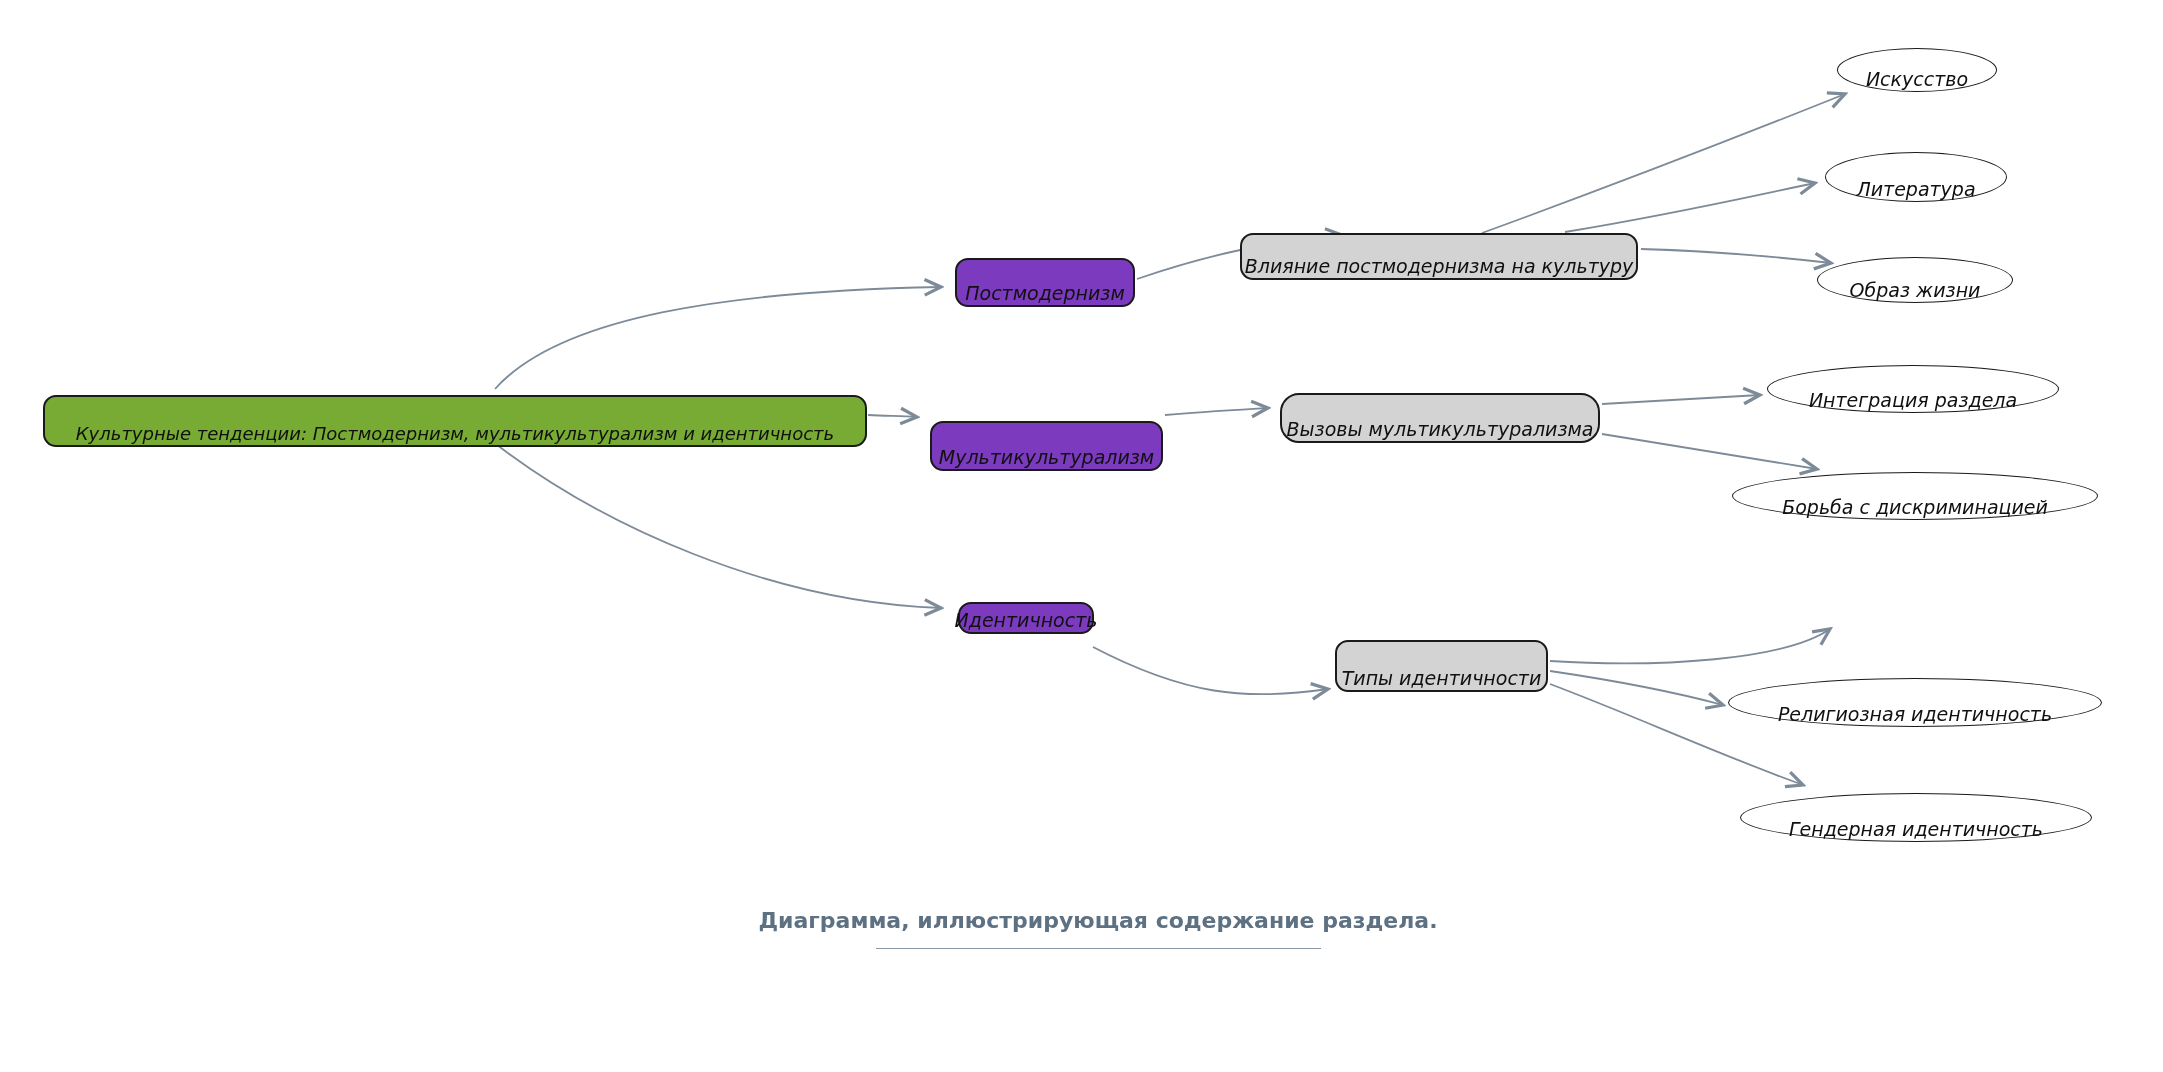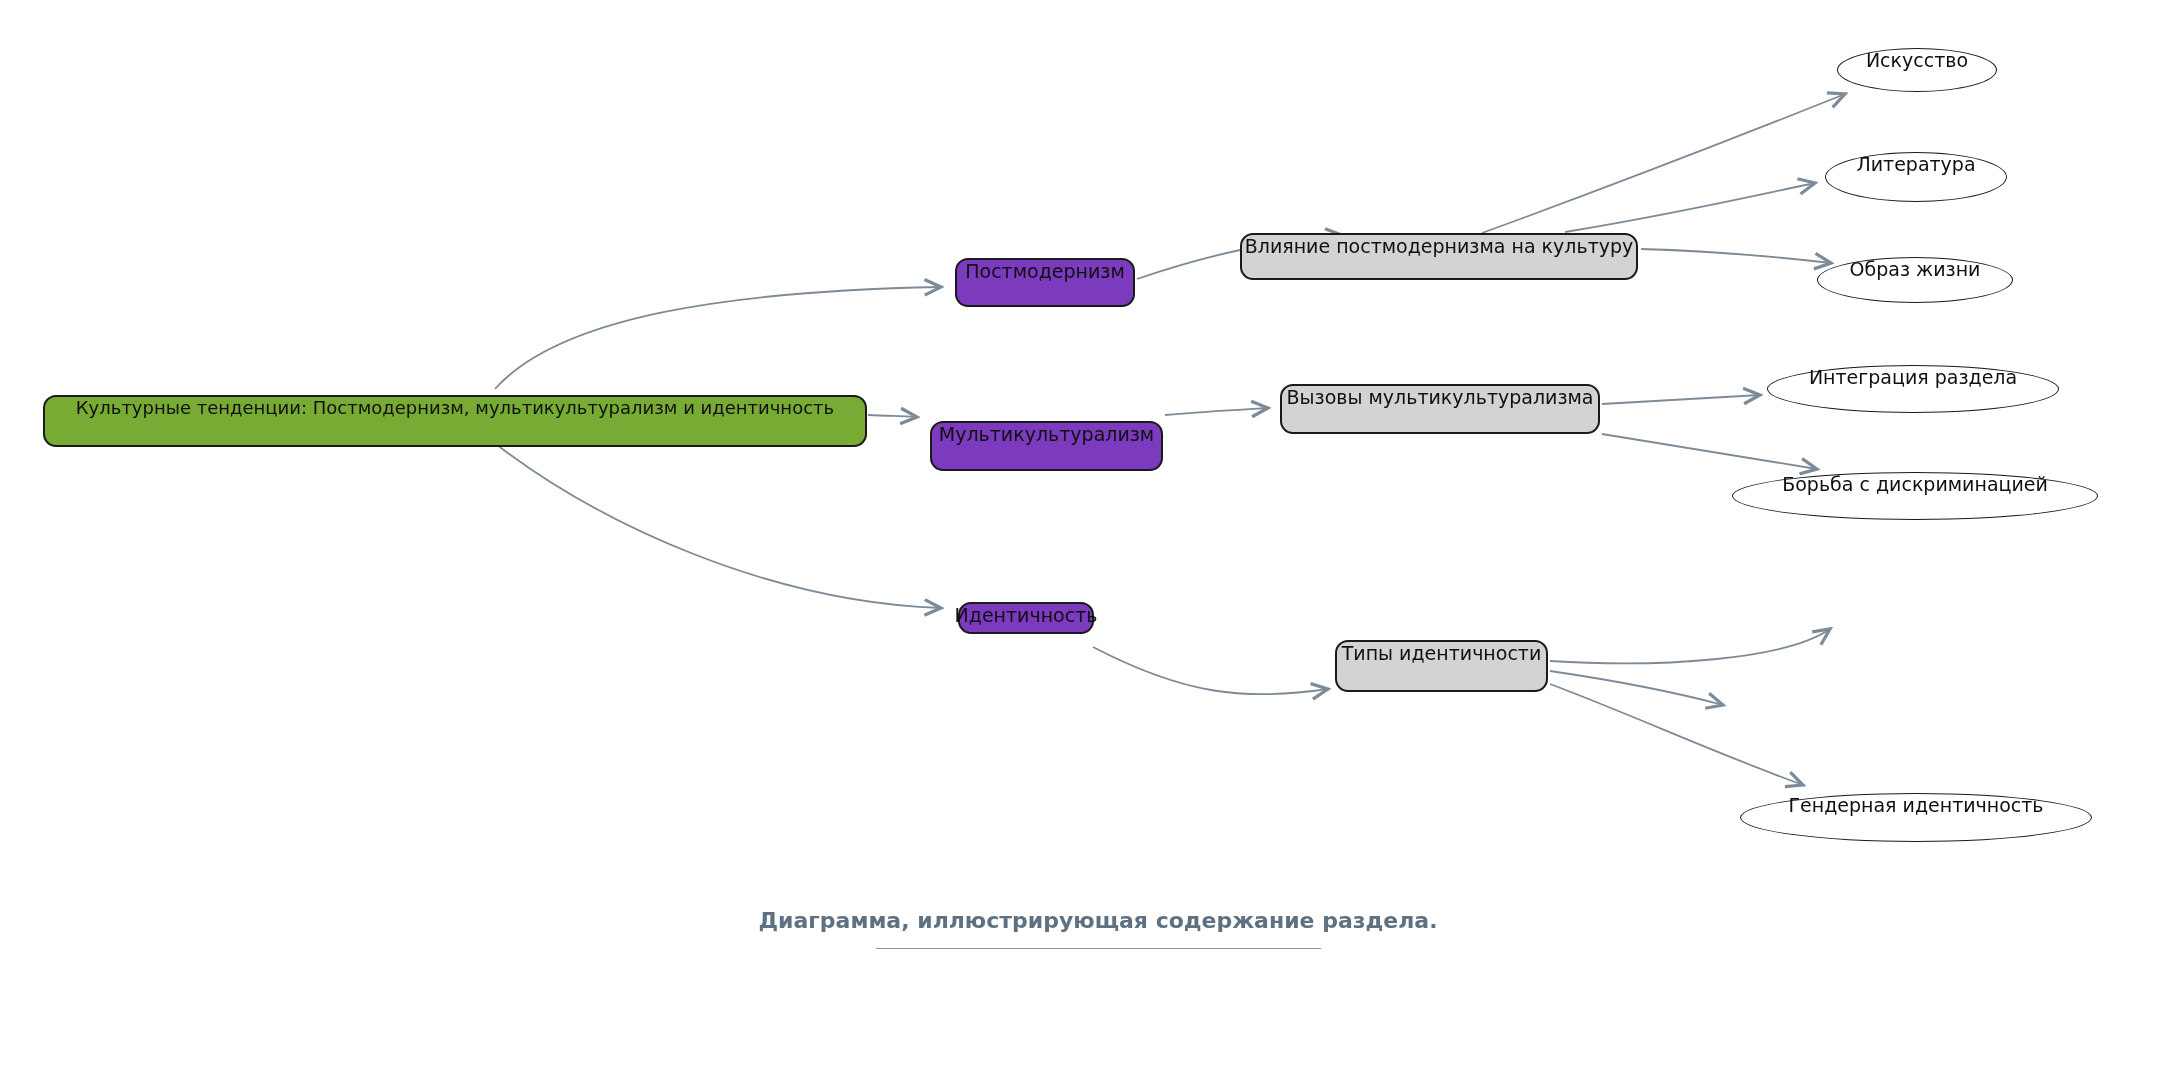--- a/index.html
+++ b/index.html
@@ -8,22 +8,22 @@
     background:var(--background,#fff);
     position:relative;overflow:hidden;
     font-family:"DejaVu Sans","Liberation Sans",sans-serif;
     color:#111;
   }
   #stage{position:absolute;inset:0;width:2163px;height:1072px;}
   svg.edges{position:absolute;left:0;top:0;pointer-events:none;}
   .edge{fill:none;stroke:var(--edge_color,#7d8b99);stroke-width:1.8px;}
   .node{
     position:absolute;box-sizing:border-box;
-    display:flex;align-items:flex-start;justify-content:center;
-    white-space:nowrap;font-size:19px;line-height:1.2;color:#101010;
+    display:flex;align-items:flex-end;justify-content:center;
+    white-space:nowrap;font-size:19px;line-height:1.2;color:#101010;font-style:italic;
   }
   .rect{border:2px solid var(--node_border,#1a1a1a);border-radius:13px;}
   .root{background:var(--root_fill,#78ab34);font-size:18px;margin-top:7px;}
   .branch{background:var(--branch_fill,#7c3abf);}
   .sub{background:var(--sub_fill,#d3d3d3);}
   .leaf{
     background:var(--leaf_fill,#ffffff);
     border:1.6px solid var(--node_border,#1a1a1a);
     border-radius:50%;
   }
@@ -85,36 +85,39 @@
   <div class="node leaf" style="left:1825px;top:152px;width:182px;height:50px;">
     <span>Литература</span>
   </div>
   <div class="node leaf" style="left:1817px;top:257px;width:196px;height:46px;">
     <span>Образ жизни</span>
   </div>
 
   <div class="node rect branch" style="left:930px;top:393px;width:233px;height:50px;margin-top:28px;">
     <span>Мультикультурализм</span>
   </div>
-  <div class="node rect sub" style="left:1280px;top:384px;width:320px;height:50px;">
+  <div class="node rect sub" style="left:1280px;top:393px;width:320px;height:50px;border-radius:19px;">
     <span>Вызовы мультикультурализма</span>
   </div>
   <div class="node leaf" style="left:1767px;top:365px;width:292px;height:48px;">
     <span>Интеграция раздела</span>
   </div>
   <div class="node leaf" style="left:1732px;top:472px;width:366px;height:48px;">
     <span>Борьба с дискриминацией</span>
   </div>
 
   <div class="node rect branch" style="left:958px;top:602px;width:136px;height:32px;">
     <span>Идентичность</span>
   </div>
   <div class="node rect sub" style="left:1335px;top:640px;width:213px;height:52px;">
     <span>Типы идентичности</span>
   </div>
+  <div class="node leaf" style="left:1728px;top:678px;width:374px;height:49px;">
+    <span>Религиозная идентичность</span>
+  </div>
   <div class="node leaf" style="left:1740px;top:793px;width:352px;height:49px;">
     <span>Гендерная идентичность</span>
   </div>
 
   <div class="footer">
     <div class="caption">Диаграмма, иллюстрирующая содержание раздела.</div>
     <hr class="divider">
   </div>
 
 </div>

